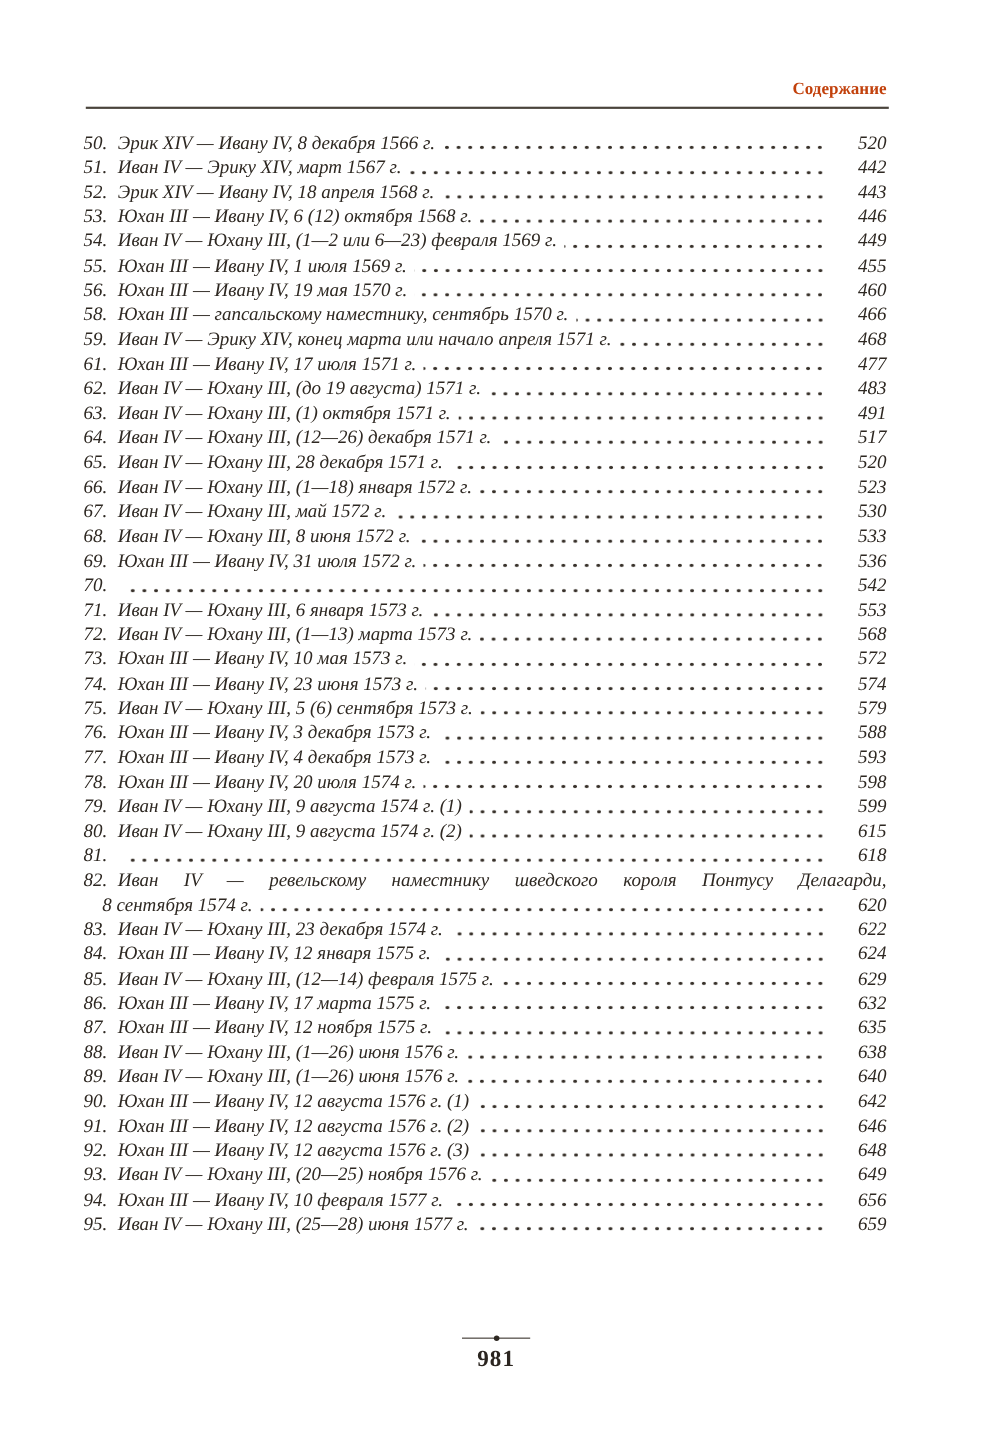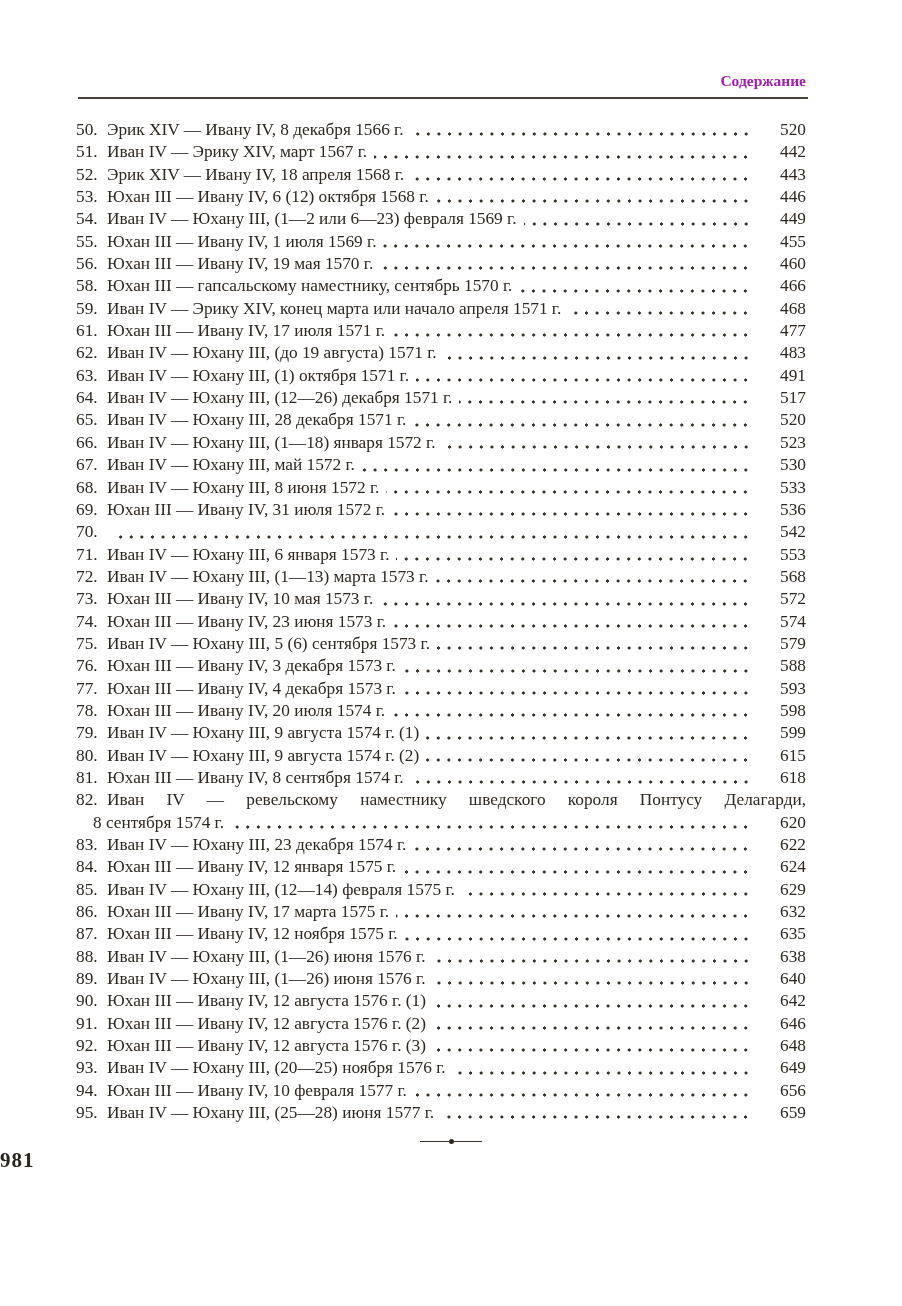--- a/index.html
+++ b/index.html
@@ -18,35 +18,36 @@
   }
   .running-head {
     position: absolute;
     top: 72px;
     left: 78px;
     right: 96px;
     text-align: right;
     font-weight: bold;
     font-size: 15.5px;
     line-height: 18px;
-    color: #a21caf;
+    color: #c2410c;
   }
   .head-rule {
     position: absolute;
     top: 97px;
     left: 78px;
     right: 94px;
     height: 0;
     border-top: 2px solid #4a443c;
   }
   .toc {
     position: absolute;
     top: 119px;
     left: 76px;
     right: 96px;
+    font-style: italic;
   }
   .row {
     display: flex;
     align-items: baseline;
     font-size: 17.3px;
     line-height: 22.35px;
     white-space: nowrap;
   }
   .row .num {
     flex: 0 0 31px;
@@ -72,24 +73,24 @@
     background-size: 10.6px 6px;
     background-repeat: repeat-x;
     background-position: right bottom;
   }
   .row .pg {
     flex: 0 0 42px;
     text-align: right;
   }
   .footer {
     position: absolute;
-    top: 1137px;
+    top: 1212px;
     left: 0;
     right: 0;
-    text-align: left;
+    text-align: center;
   }
   .ornament {
     position: relative;
     width: 62px;
     height: 8px;
     margin: 0 auto;
   }
   .ornament::before {
     content: "";
     position: absolute;
@@ -298,21 +299,20 @@
         <span class="pg">599</span>
       </div>
       <div class="row">
         <span class="num">80.</span>
         <span class="title">Иван IV — Юхану III, 9 августа 1574 г. (2)</span>
         <span class="dots"></span>
         <span class="pg">615</span>
       </div>
       <div class="row">
         <span class="num">81.</span>
-        <span class="title">Юхан III — Ивану IV, 8 сентября 1574 г.</span>
         <span class="dots"></span>
         <span class="pg">618</span>
       </div>
       <div class="row">
         <span class="num">82.</span>
         <span class="title justify">Иван IV — ревельскому наместнику шведского короля Понтусу Делагарди,</span>
       </div>
       <div class="row indent">
         <span class="title">8 сентября 1574 г.</span>
         <span class="dots"></span>

